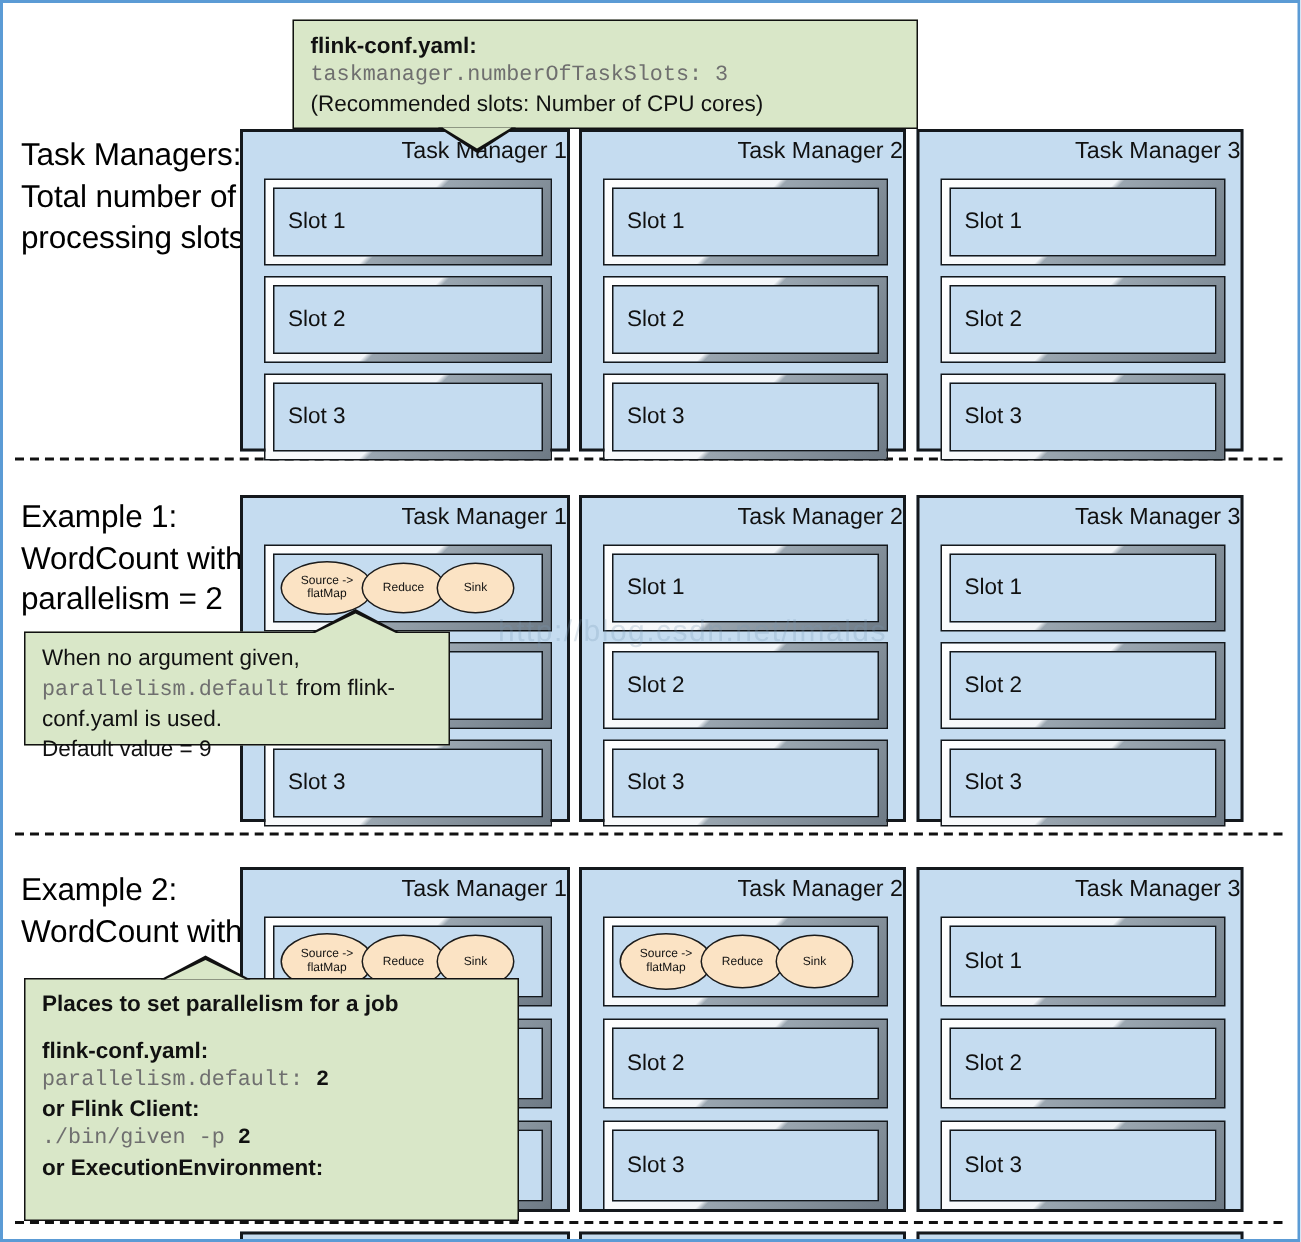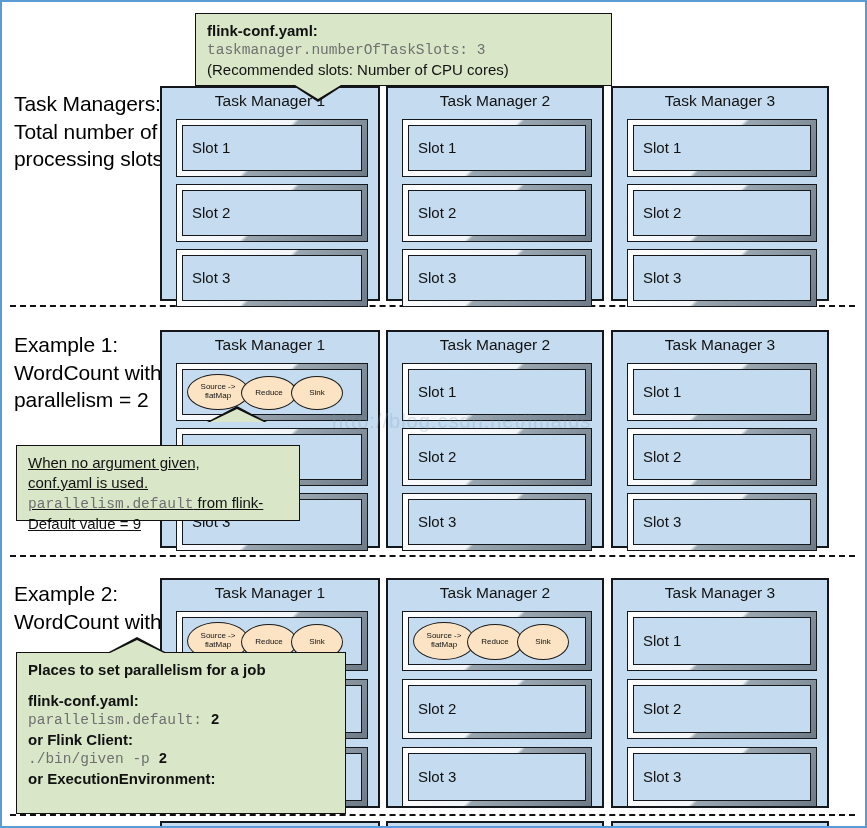--- a/index.html
+++ b/index.html
@@ -38,21 +38,21 @@
   
   .tm{
     position:absolute;
     background:#c5dcf0;
     border:2px solid #14181c;
     box-sizing:border-box;
   }
   .tm-title{
     position:absolute;
     left:0;right:0;top:4px;
-    text-align:center;
+    text-align:right;
     font-size:15.5px;
     color:#111;
   }
 
   
   .slot{
     position:absolute;
     box-sizing:border-box;
     background:
        linear-gradient(135deg,#ffffff 0%,#f2f5f8 48%,#9aa6b0 50%,#6e7a85 100%);
@@ -74,21 +74,21 @@
     font-size:15px;
     color:#111;
   }
 
   
   .tasks{
     position:absolute;
     left:4px;top:50%;
     transform:translateY(-50%);
     display:flex;
-    align-items:flex-end;
+    align-items:center;
   }
   .task{
     background:#fbe3c4;
     border:1px solid #1b1b1b;
     border-radius:50%;
     display:flex;
     align-items:center;
     justify-content:center;
     text-align:center;
     font-size:8px;
@@ -367,24 +367,24 @@
   <div class="callout" style="left:193px;top:11px;width:417px;height:73px;">
     <span class="line"><b>flink-conf.yaml:</b></span>
     <span class="line mono">taskmanager.numberOfTaskSlots: 3</span>
     <span class="line">(Recommended slots: Number of CPU cores)</span>
   </div>
   <div class="tail tail-down-outline" style="left:290px;top:83px;"></div>
   <div class="tail tail-down-fill" style="left:293px;top:83px;"></div>
 
   <div class="tail tail-up-outline" style="left:205px;top:404px;"></div>
   <div class="tail tail-up-fill" style="left:208px;top:407px;"></div>
-  <div class="callout" style="left:14px;top:443px;width:284px;height:76px;text-decoration:underline;">
+  <div class="callout" style="left:14px;top:419px;width:284px;height:76px;">
     <span class="line">When no argument given,</span>
+    <span class="line"><span class="mono">parallelism.default</span><span> from flink-</span></span>
     <span class="line">conf.yaml is used.</span>
-    <span class="line"><span class="mono">parallelism.default</span><span> from flink-</span></span>
     <span class="line">Default value = 9</span>
   </div>
 
   <div class="tail tail-up-outline" style="left:105px;top:635px;"></div>
   <div class="tail tail-up-fill" style="left:108px;top:638px;"></div>
   <div class="callout" style="left:14px;top:650px;width:330px;height:162px;">
     <span class="line"><b>Places to set parallelism for a job</b></span>
     <span class="gap"></span>
     <span class="line"><b>flink-conf.yaml:</b></span>
     <span class="line mono"><span>parallelism.default: </span><b>2</b></span>

